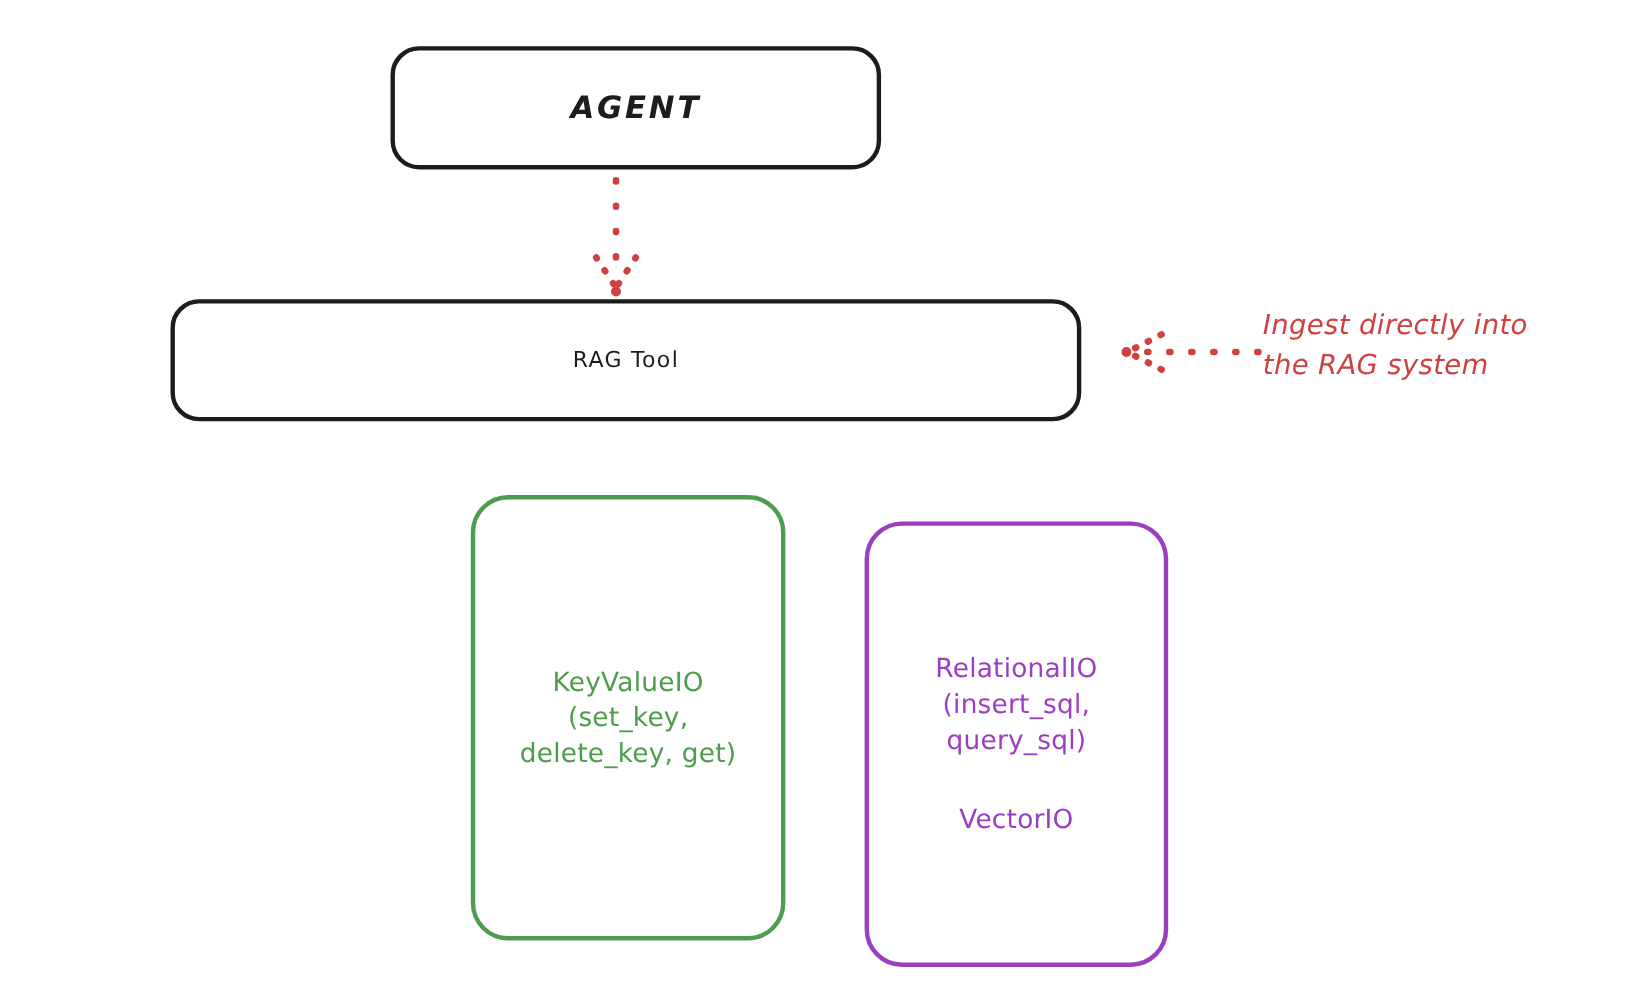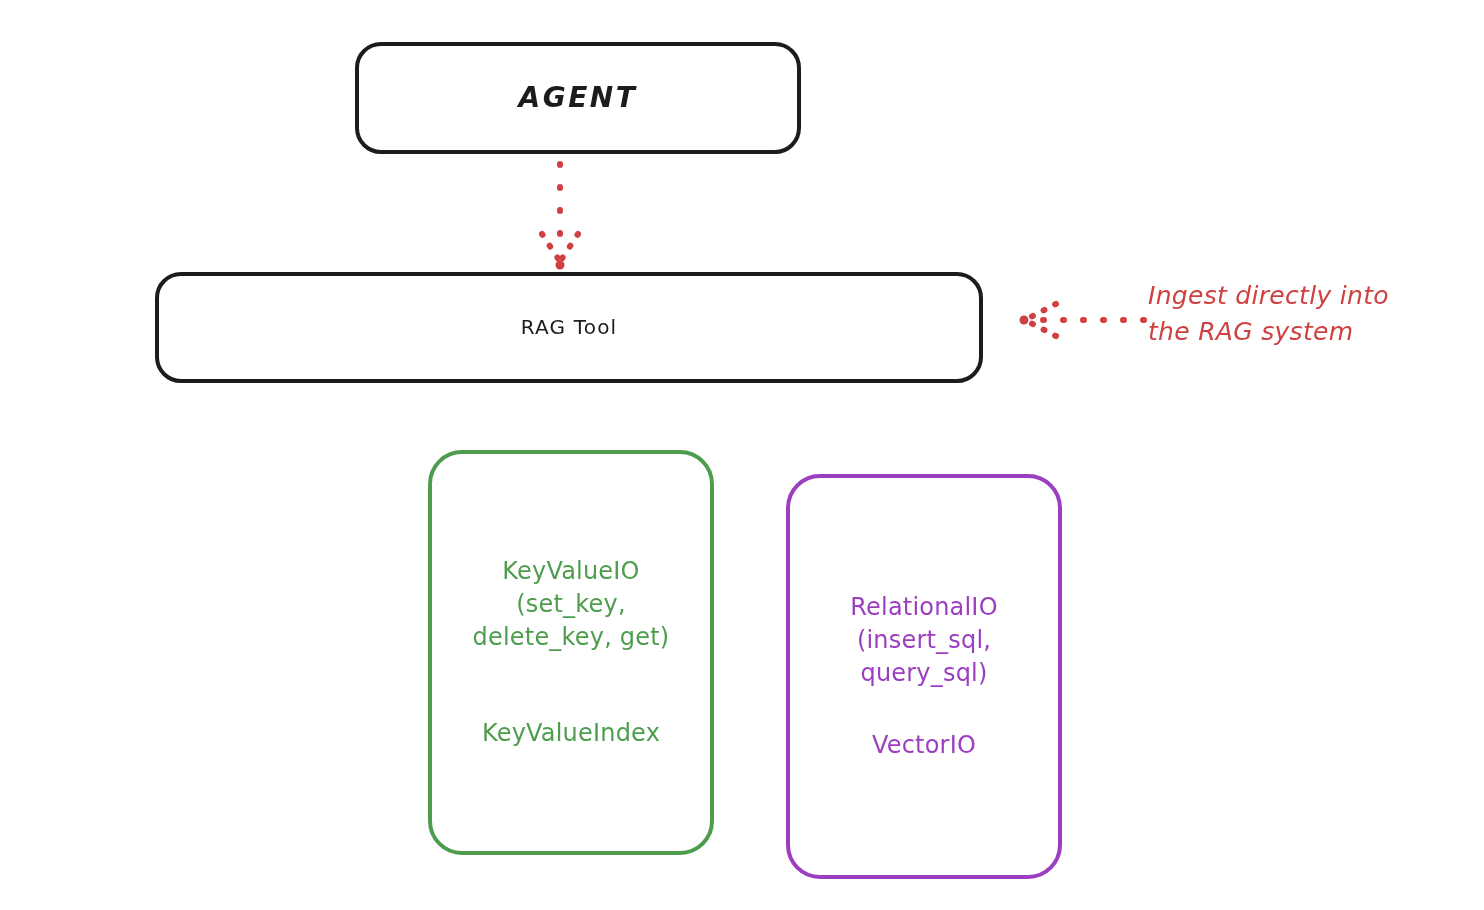--- a/index.html
+++ b/index.html
@@ -190,21 +190,20 @@
   </svg>
 
   <div id="ingest-annotation">Ingest directly into
 the RAG system</div>
 
 
   <div class="card" id="keyvalueio-card">
     <div class="api-text">KeyValueIO
 (set_key,
 delete_key, get)</div>
-    <div class="index-text">KeyValueIndex</div>
   </div>
 
   <div class="card" id="relationalio-card">
     <div class="api-text">RelationalIO
 (insert_sql,
 query_sql)</div>
     <div class="index-text">VectorIO</div>
   </div>
 
 </div>

